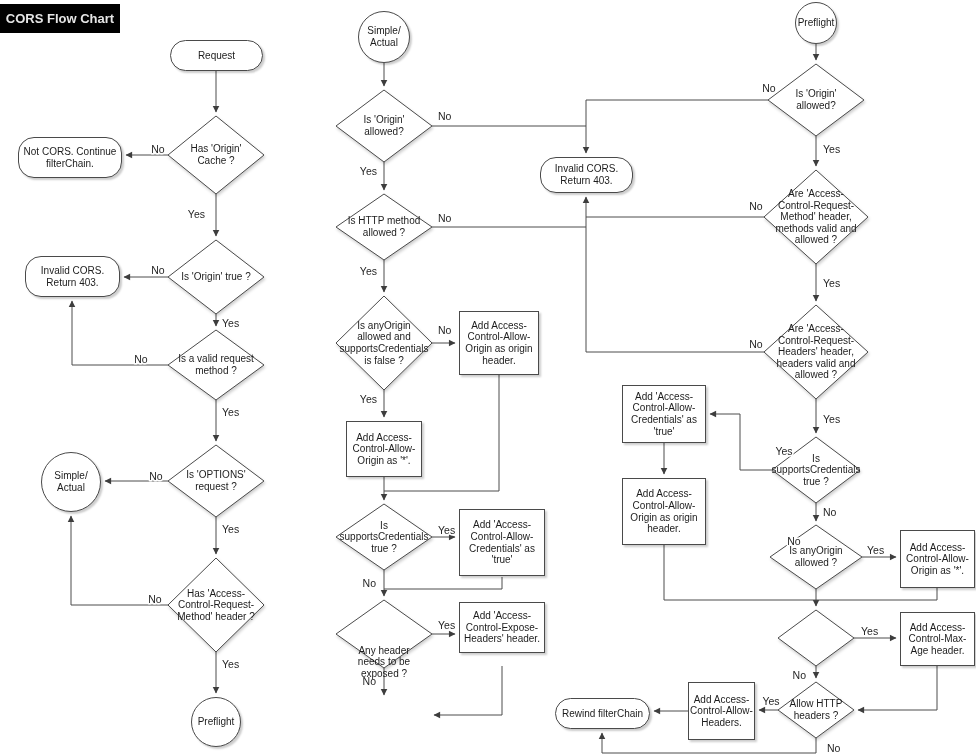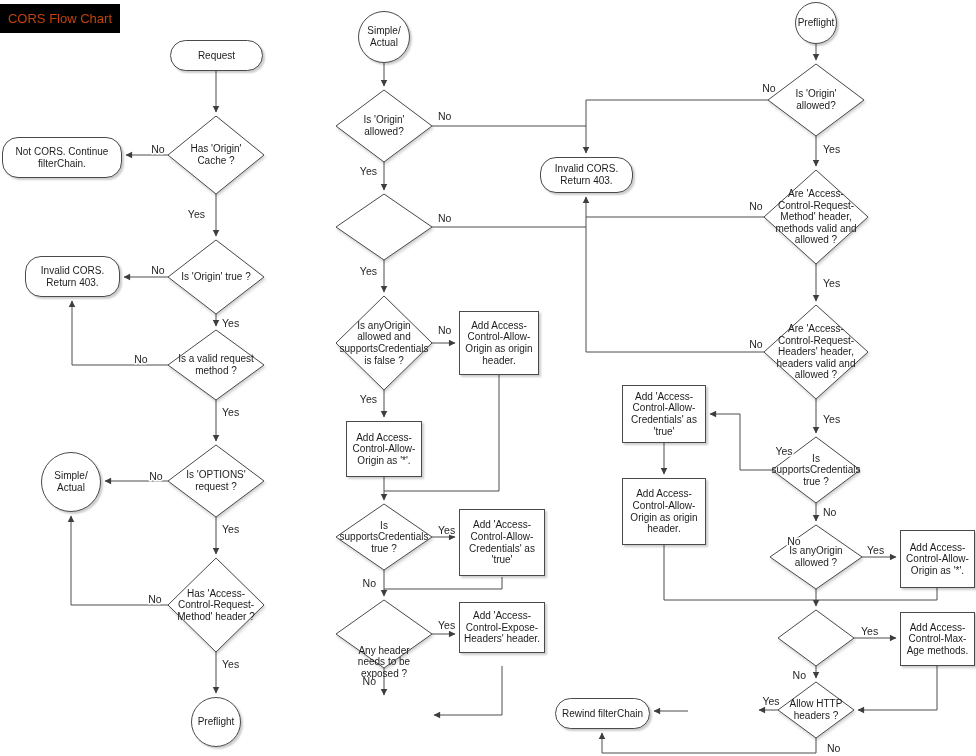--- a/index.html
+++ b/index.html
@@ -4,22 +4,22 @@
 <style>
   * { margin:0; padding:0; box-sizing:border-box; }
   html,body { background:#ffffff; }
   #stage {
     position:relative; width:976px; height:756px; background:#ffffff;
     font-family:"Liberation Sans","DejaVu Sans",sans-serif; overflow:hidden;
   }
   #edges-svg { position:absolute; left:0; top:0; }
   #title {
     position:absolute; left:0; top:4px; width:120px; height:29px;
-    background:#000000; color:#c2410c; font-size:13px;
-    display:flex; align-items:center; justify-content:center;
+    background:#000000; color:#e5e5e5; font-size:13px;
+    display:flex; align-items:center; justify-content:center;font-weight:bold;
   }
   .node {
     position:absolute; display:flex; align-items:center; justify-content:center;
     text-align:center; font-size:10px; line-height:1.16; color:#1c1c1c;
     overflow-wrap:break-word; white-space:normal; padding:1px;
   }
   .shape { background:#ffffff; border:1px solid #4a4a4a; box-shadow:2px 2px 2px rgba(0,0,0,0.20); }
   .stadium { border-radius:16px; }
   .circle { border-radius:50%; }
   .diamond { fill:#ffffff; stroke:#4a4a4a; stroke-width:1; filter:drop-shadow(1.5px 2px 1.5px rgba(0,0,0,0.20)); }
@@ -150,46 +150,48 @@
       <text class="elabel" x="806" y="679" text-anchor="end">No</text>
       <text class="elabel" x="771" y="705" text-anchor="middle">Yes</text>
       <text class="elabel" x="827" y="752">No</text>
     </g>
   </svg>
 
   <div id="title">CORS Flow Chart</div>
 
   <div class="node shape stadium" style="left:170px;top:40px;width:93px;height:31px">Request</div>
   <div class="node" style="left:176px;top:117px;width:80px;height:76px">Has 'Origin' Cache ?</div>
-  <div class="node shape stadium" style="left:2px;top:137px;width:120px;height:41px">Not CORS. Continue filterChain.</div>
+  <div class="node shape stadium" style="left:18px;top:137px;width:104px;height:41px">Not CORS. Continue filterChain.</div>
   <div class="node" style="left:172px;top:240px;width:88px;height:74px">Is 'Origin' true ?</div>
   <div class="node shape stadium" style="left:25px;top:256px;width:95px;height:41px">Invalid CORS. Return 403.</div>
   <div class="node" style="left:176px;top:330px;width:80px;height:70px">Is a valid request method ?</div>
   <div class="node" style="left:176px;top:445px;width:80px;height:72px">Is 'OPTIONS' request ?</div>
   <div class="node shape circle" style="left:41px;top:452px;width:60px;height:60px">Simple/ Actual</div>
   <div class="node" style="left:174px;top:558px;width:84px;height:94px">Has 'Access-Control-Request-Method' header ?</div>
   <div class="node shape circle" style="left:191px;top:697px;width:50px;height:50px">Preflight</div>
 
   <div class="node shape circle" style="left:358px;top:11px;width:52px;height:52px">Simple/ Actual</div>
   <div class="node" style="left:344px;top:90px;width:80px;height:72px">Is 'Origin' allowed?</div>
   <div class="node shape stadium" style="left:540px;top:157px;width:93px;height:36px">Invalid CORS. Return 403.</div>
+  <div class="node" style="left:344px;top:194px;width:80px;height:66px">Is HTTP method allowed ?</div>
   <div class="node" style="left:347px;top:296px;width:74px;height:94px">Is anyOrigin allowed and supportsCredentials is false ?</div>
   <div class="node shape rect" style="left:459px;top:311px;width:80px;height:64px">Add Access-Control-Allow-Origin as origin header.</div>
   <div class="node shape rect" style="left:346px;top:421px;width:76px;height:56px">Add Access-Control-Allow-Origin as '*'.</div>
   <div class="node" style="left:347px;top:504px;width:74px;height:66px">Is supportsCredentials true ?</div>
   <div class="node shape rect" style="left:459px;top:509px;width:86px;height:67px">Add 'Access-Control-Allow-Credentials' as 'true'</div>
   <div class="node" style="left:346px;top:628px;width:76px;height:68px">Any header needs to be exposed ?</div>
   <div class="node shape rect" style="left:459px;top:602px;width:86px;height:51px">Add 'Access-Control-Expose-Headers' header.</div>
 
   <div class="node shape circle" style="left:795px;top:2px;width:42px;height:42px">Preflight</div>
   <div class="node" style="left:776px;top:64px;width:80px;height:72px">Is 'Origin' allowed?</div>
   <div class="node" style="left:774px;top:170px;width:84px;height:94px">Are 'Access-Control-Request-Method' header, methods valid and allowed ?</div>
   <div class="node" style="left:774px;top:305px;width:84px;height:94px">Are 'Access-Control-Request-Headers' header, headers valid and allowed ?</div>
   <div class="node" style="left:779px;top:437px;width:74px;height:66px">Is supportsCredentials true ?</div>
   <div class="node shape rect" style="left:622px;top:385px;width:84px;height:58px">Add 'Access-Control-Allow-Credentials' as 'true'</div>
   <div class="node shape rect" style="left:622px;top:478px;width:84px;height:67px">Add Access-Control-Allow-Origin as origin header.</div>
   <div class="node" style="left:781px;top:525px;width:70px;height:64px">Is anyOrigin allowed ?</div>
   <div class="node shape rect" style="left:900px;top:530px;width:75px;height:58px">Add Access-Control-Allow-Origin as '*'.</div>
-  <div class="node shape rect" style="left:900px;top:612px;width:75px;height:54px">Add Access-Control-Max-Age methods.</div>
+  <div class="node shape rect" style="left:900px;top:612px;width:75px;height:54px">Add Access-Control-Max-Age header.</div>
   <div class="node" style="left:783px;top:682px;width:66px;height:56px">Allow HTTP headers ?</div>
+  <div class="node shape rect" style="left:688px;top:682px;width:67px;height:58px">Add Access-Control-Allow-Headers.</div>
   <div class="node shape stadium" style="left:555px;top:698px;width:95px;height:31px">Rewind filterChain</div>
 
 </div>
 
 </body></html>

